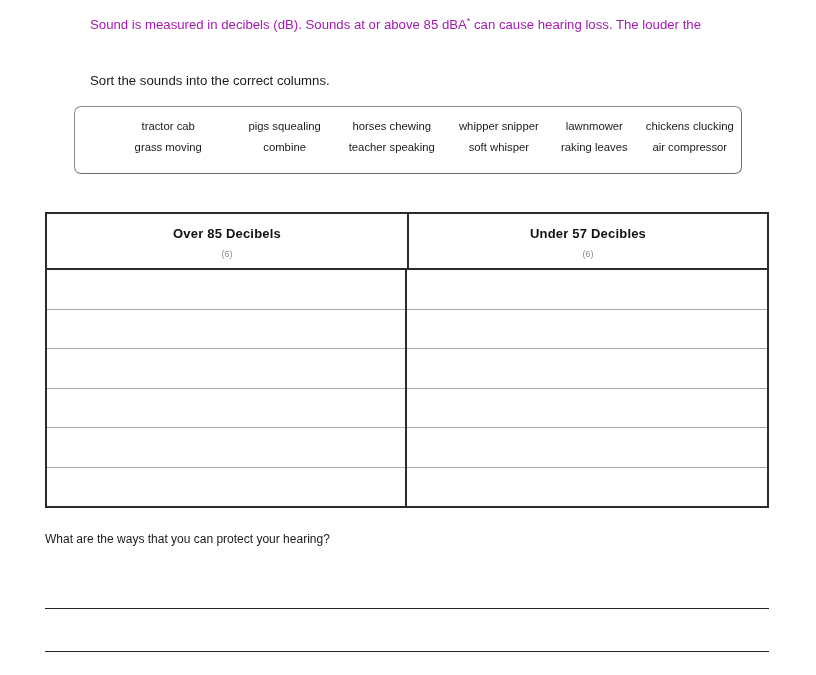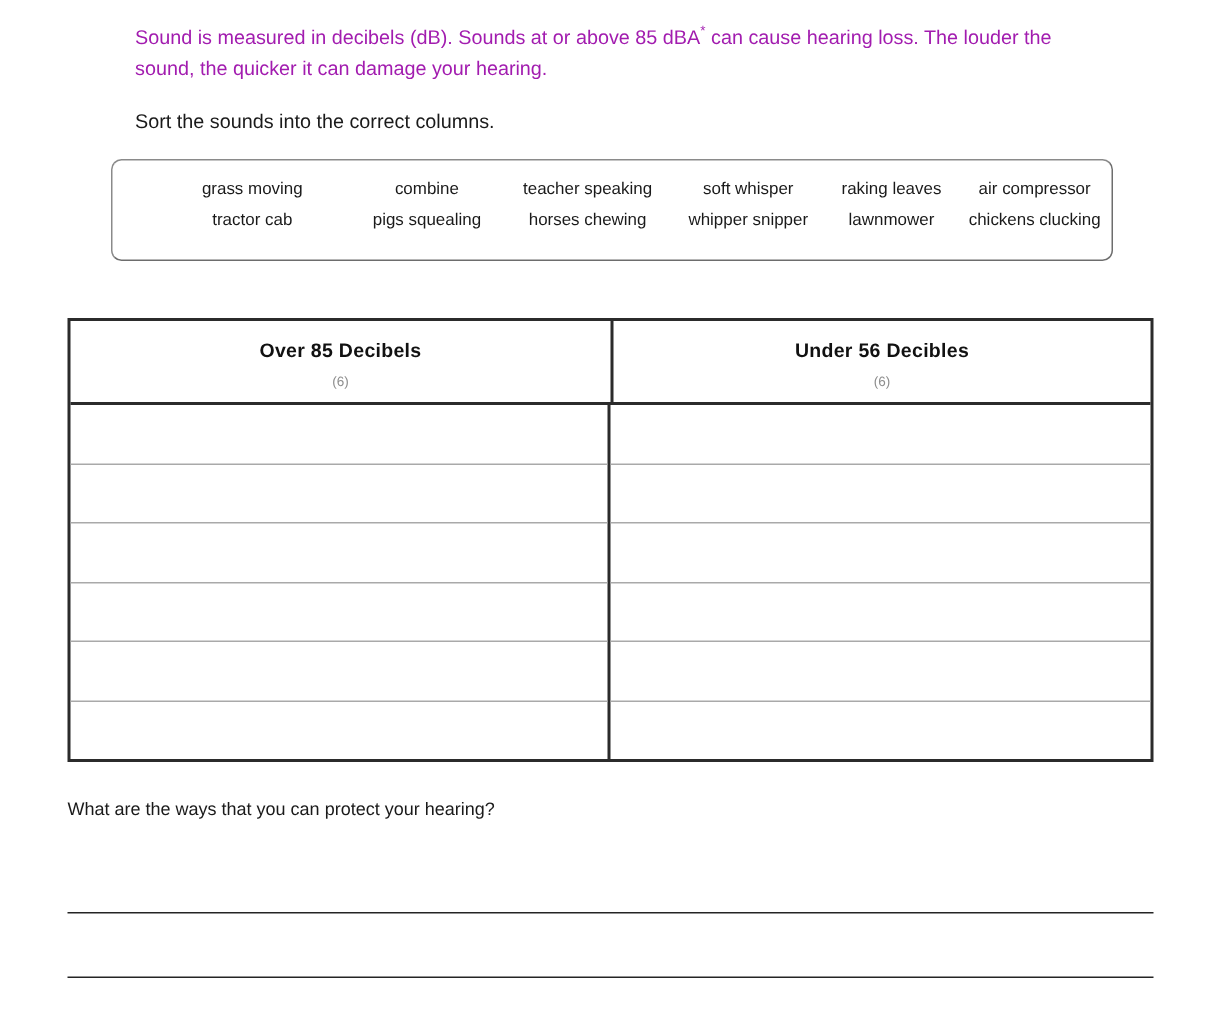--- a/index.html
+++ b/index.html
@@ -178,59 +178,58 @@
     height: 43px;
     border-bottom: 1.5px solid #242424;
     box-sizing: border-box;
   }
 </style>
 </head>
 <body>
 
 <div class="intro-block">
   <div class="intro-line"><span>Sound is measured in decibels (dB). Sounds at or above 85 dBA</span><span class="intro-sup">*</span><span> can cause hearing loss. The louder the</span></div>
-  <div class="intro-line">sound, the quicker it can damage your hearing.</div>
 </div>
 
 <div class="sort-instruction">Sort the sounds into the correct columns.</div>
 
 <div class="word-bank">
   <div class="word-bank-grid">
+
+    <div class="word-row">
+      <div class="word-cell wc-0">tractor cab</div>
+      <div class="word-cell wc-1">pigs squealing</div>
+      <div class="word-cell wc-2">horses chewing</div>
+      <div class="word-cell wc-3">whipper snipper</div>
+      <div class="word-cell wc-4">lawnmower</div>
+      <div class="word-cell wc-5">chickens clucking</div>
+    </div>
 
     <div class="word-row">
       <div class="word-cell wc-0">grass moving</div>
       <div class="word-cell wc-1">combine</div>
       <div class="word-cell wc-2">teacher speaking</div>
       <div class="word-cell wc-3">soft whisper</div>
       <div class="word-cell wc-4">raking leaves</div>
       <div class="word-cell wc-5">air compressor</div>
     </div>
 
-    <div class="word-row">
-      <div class="word-cell wc-0">tractor cab</div>
-      <div class="word-cell wc-1">pigs squealing</div>
-      <div class="word-cell wc-2">horses chewing</div>
-      <div class="word-cell wc-3">whipper snipper</div>
-      <div class="word-cell wc-4">lawnmower</div>
-      <div class="word-cell wc-5">chickens clucking</div>
-    </div>
-
   </div>
 </div>
 
 <div class="sort-table">
   <div class="sort-table-inner">
 
     <div class="table-header-row">
       <div class="header-cell left-col">
         <div class="header-title">Over 85 Decibels</div>
         <div class="header-count">(6)</div>
       </div>
       <div class="header-cell">
-        <div class="header-title">Under 56 Decibles</div>
+        <div class="header-title">Under 57 Decibles</div>
         <div class="header-count">(6)</div>
       </div>
     </div>
 
     <div class="table-body">
       <div class="body-col left-col">
         <div class="answer-cell"></div>
         <div class="answer-cell"></div>
         <div class="answer-cell"></div>
         <div class="answer-cell"></div>

